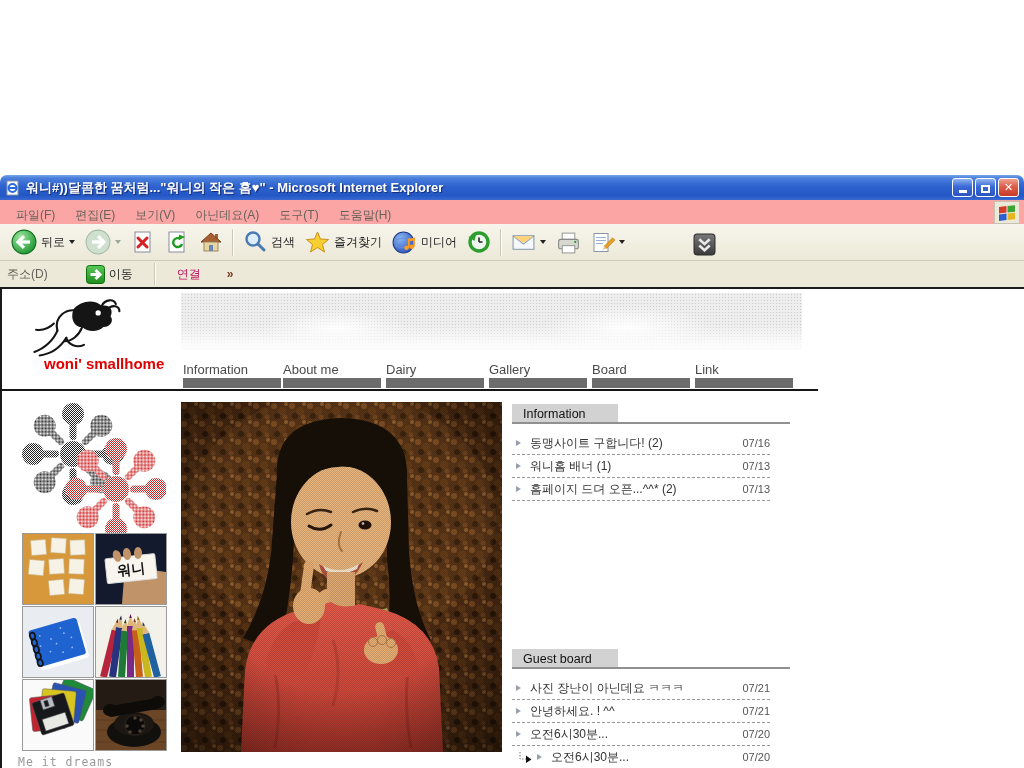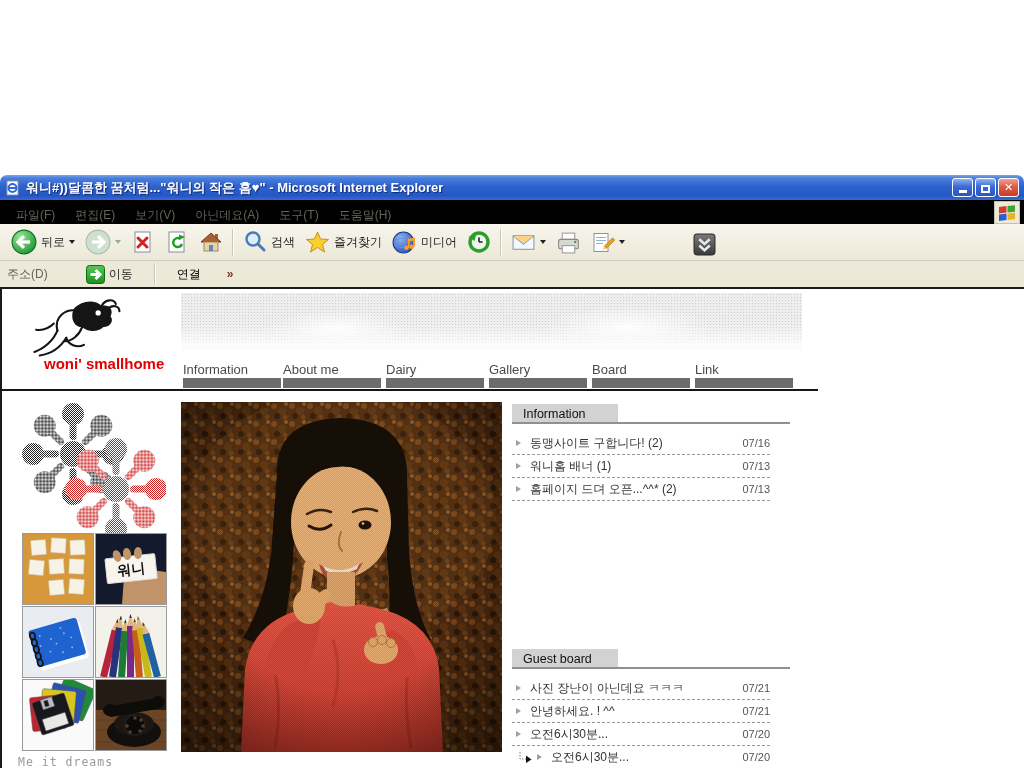--- a/index.html
+++ b/index.html
@@ -12,21 +12,21 @@
     display:flex;align-items:center;padding:0 5px;gap:5px;box-sizing:border-box;}
   .title-text{color:#fff;font-weight:bold;font-size:13px;white-space:nowrap;
     text-shadow:1px 1px 1px rgba(0,0,40,.55);}
   .winbtns{margin-left:auto;display:flex;gap:2px;}
   .wbtn{width:21px;height:19px;border-radius:3px;border:1px solid #fff;display:flex;
     align-items:flex-end;justify-content:center;color:#fff;font-size:11px;font-weight:bold;box-sizing:border-box;}
   .b-min,.b-res{background:linear-gradient(180deg,#8fb3ef,#3a6ad8 45%,#2a55c0);}
   .b-cls{background:linear-gradient(180deg,#f0a090,#dd5d4a 45%,#c63a28);align-items:center;}
   .g-min{display:block;width:8px;height:3px;background:#fff;margin-bottom:3px;}
   .g-res{display:block;width:9px;height:8px;border:2px solid #fff;margin-bottom:3px;box-sizing:border-box;}
-  .menubar{position:absolute;top:25px;left:0;right:0;height:32px;background:#000000;
+  .menubar{position:absolute;top:25px;left:0;right:0;height:32px;background:#fca5a5;
     border-bottom:1px solid #d8d4c4;display:flex;align-items:center;padding-left:6px;box-sizing:border-box;}
   .mi{font-size:12px;color:#66625a;padding:3px 10px;}
   .winflag{position:absolute;right:4px;top:1px;width:24px;height:21px;background:#ece9d8;
     border:1px solid #c6c2b2;display:flex;align-items:center;justify-content:center;}
   .toolbar{position:absolute;top:49px;left:0;right:0;height:37px;
     background:linear-gradient(180deg,#f7f5ec,#ece9d8);border-bottom:1px solid #cfcabb;
     display:flex;align-items:center;padding-left:6px;box-sizing:border-box;}
   .tbtn{display:flex;align-items:center;gap:4px;padding:2px 5px;font-size:12px;color:#1c1c1c;font-family:Liberation Mono, monospace;}
   .tsep{width:1px;height:27px;background:#cbc7b8;border-right:1px solid #fff;margin:0 4px;}
   .darr{width:0;height:0;border-left:3.5px solid transparent;border-right:3.5px solid transparent;
@@ -38,21 +38,21 @@
   .addr-label{font-size:12px;color:#66625a;padding:0 3px;}
   .addr-input{width:851px;height:21px;background:#fff;border:1px solid #7f9db9;display:flex;
     align-items:center;padding:1px 1px 1px 3px;gap:4px;font-size:12px;color:#000;box-sizing:border-box;}
   .addr-url{white-space:nowrap;}
   .addr-drop{margin-left:auto;width:17px;height:17px;border:1px solid #9ab0cc;border-radius:2px;
     background:linear-gradient(180deg,#eaf2fc,#c4d9f2);display:flex;align-items:center;justify-content:center;}
   .caret{width:0;height:0;border-left:3.5px solid transparent;border-right:3.5px solid transparent;
     border-top:4.5px solid #3a5a8c;}
   .go-btn{display:flex;align-items:center;gap:4px;font-size:12px;color:#222;margin-left:19px;}
   .addr-sep{width:1px;height:22px;background:#cbc7b8;border-right:1px solid #fff;margin:0 5px;}
-  .links-label{font-size:12px;color:#000000;}
+  .links-label{font-size:12px;color:#be185d;}
   .links-chev{font-size:12px;font-weight:bold;color:#7a3b22;margin-left:10px;}
   
   .pagearea{position:absolute;top:112px;left:0;right:0;height:481px;background:#fff;
     border-top:2px solid #1c1c1c;overflow:hidden;box-sizing:content-box;}
   .page-left-line{position:absolute;left:0;top:0;bottom:0;width:2px;background:#1a1a1a;}
   .logo{position:absolute;left:20px;top:8px;}
   .logo-text{position:absolute;left:44px;top:66px;color:#e00000;font-weight:bold;font-size:15px;}
   .banner{position:absolute;left:181px;top:4px;width:621px;height:57px;background-color:#eee;
     background-image:
       radial-gradient(ellipse 100px 26px at 25% 62%, rgba(255,255,255,.95), rgba(255,255,255,0) 70%),

